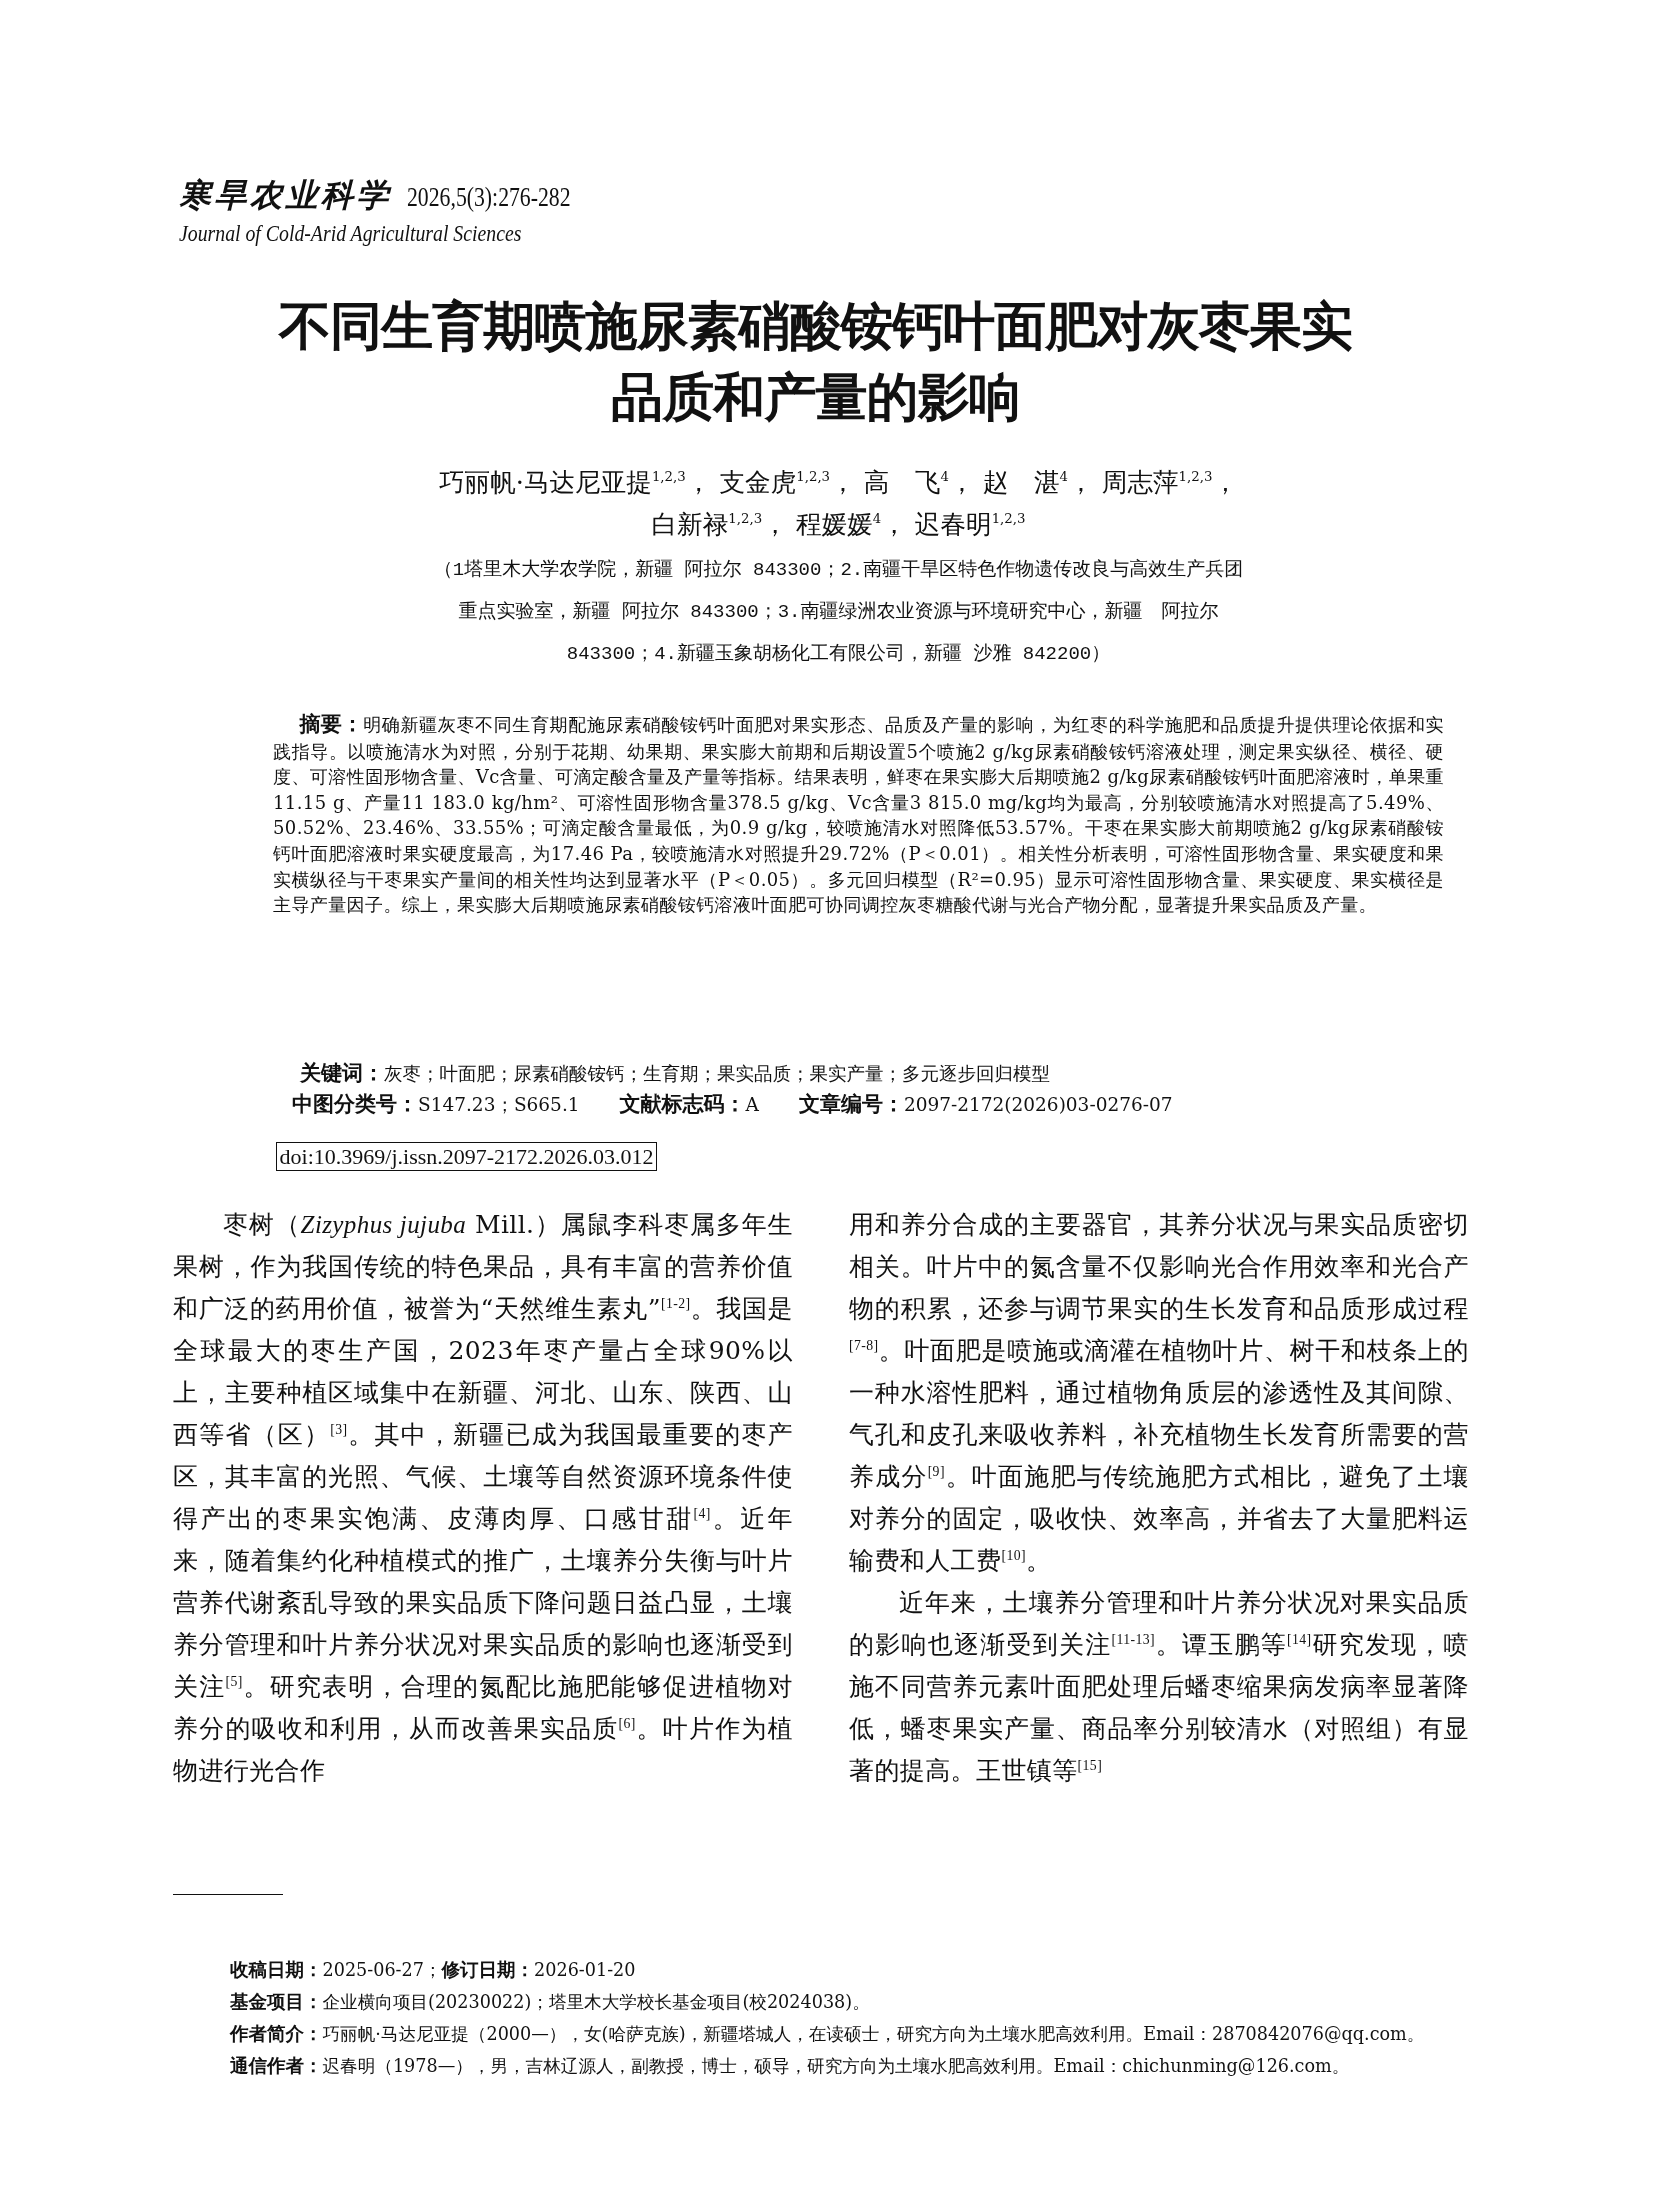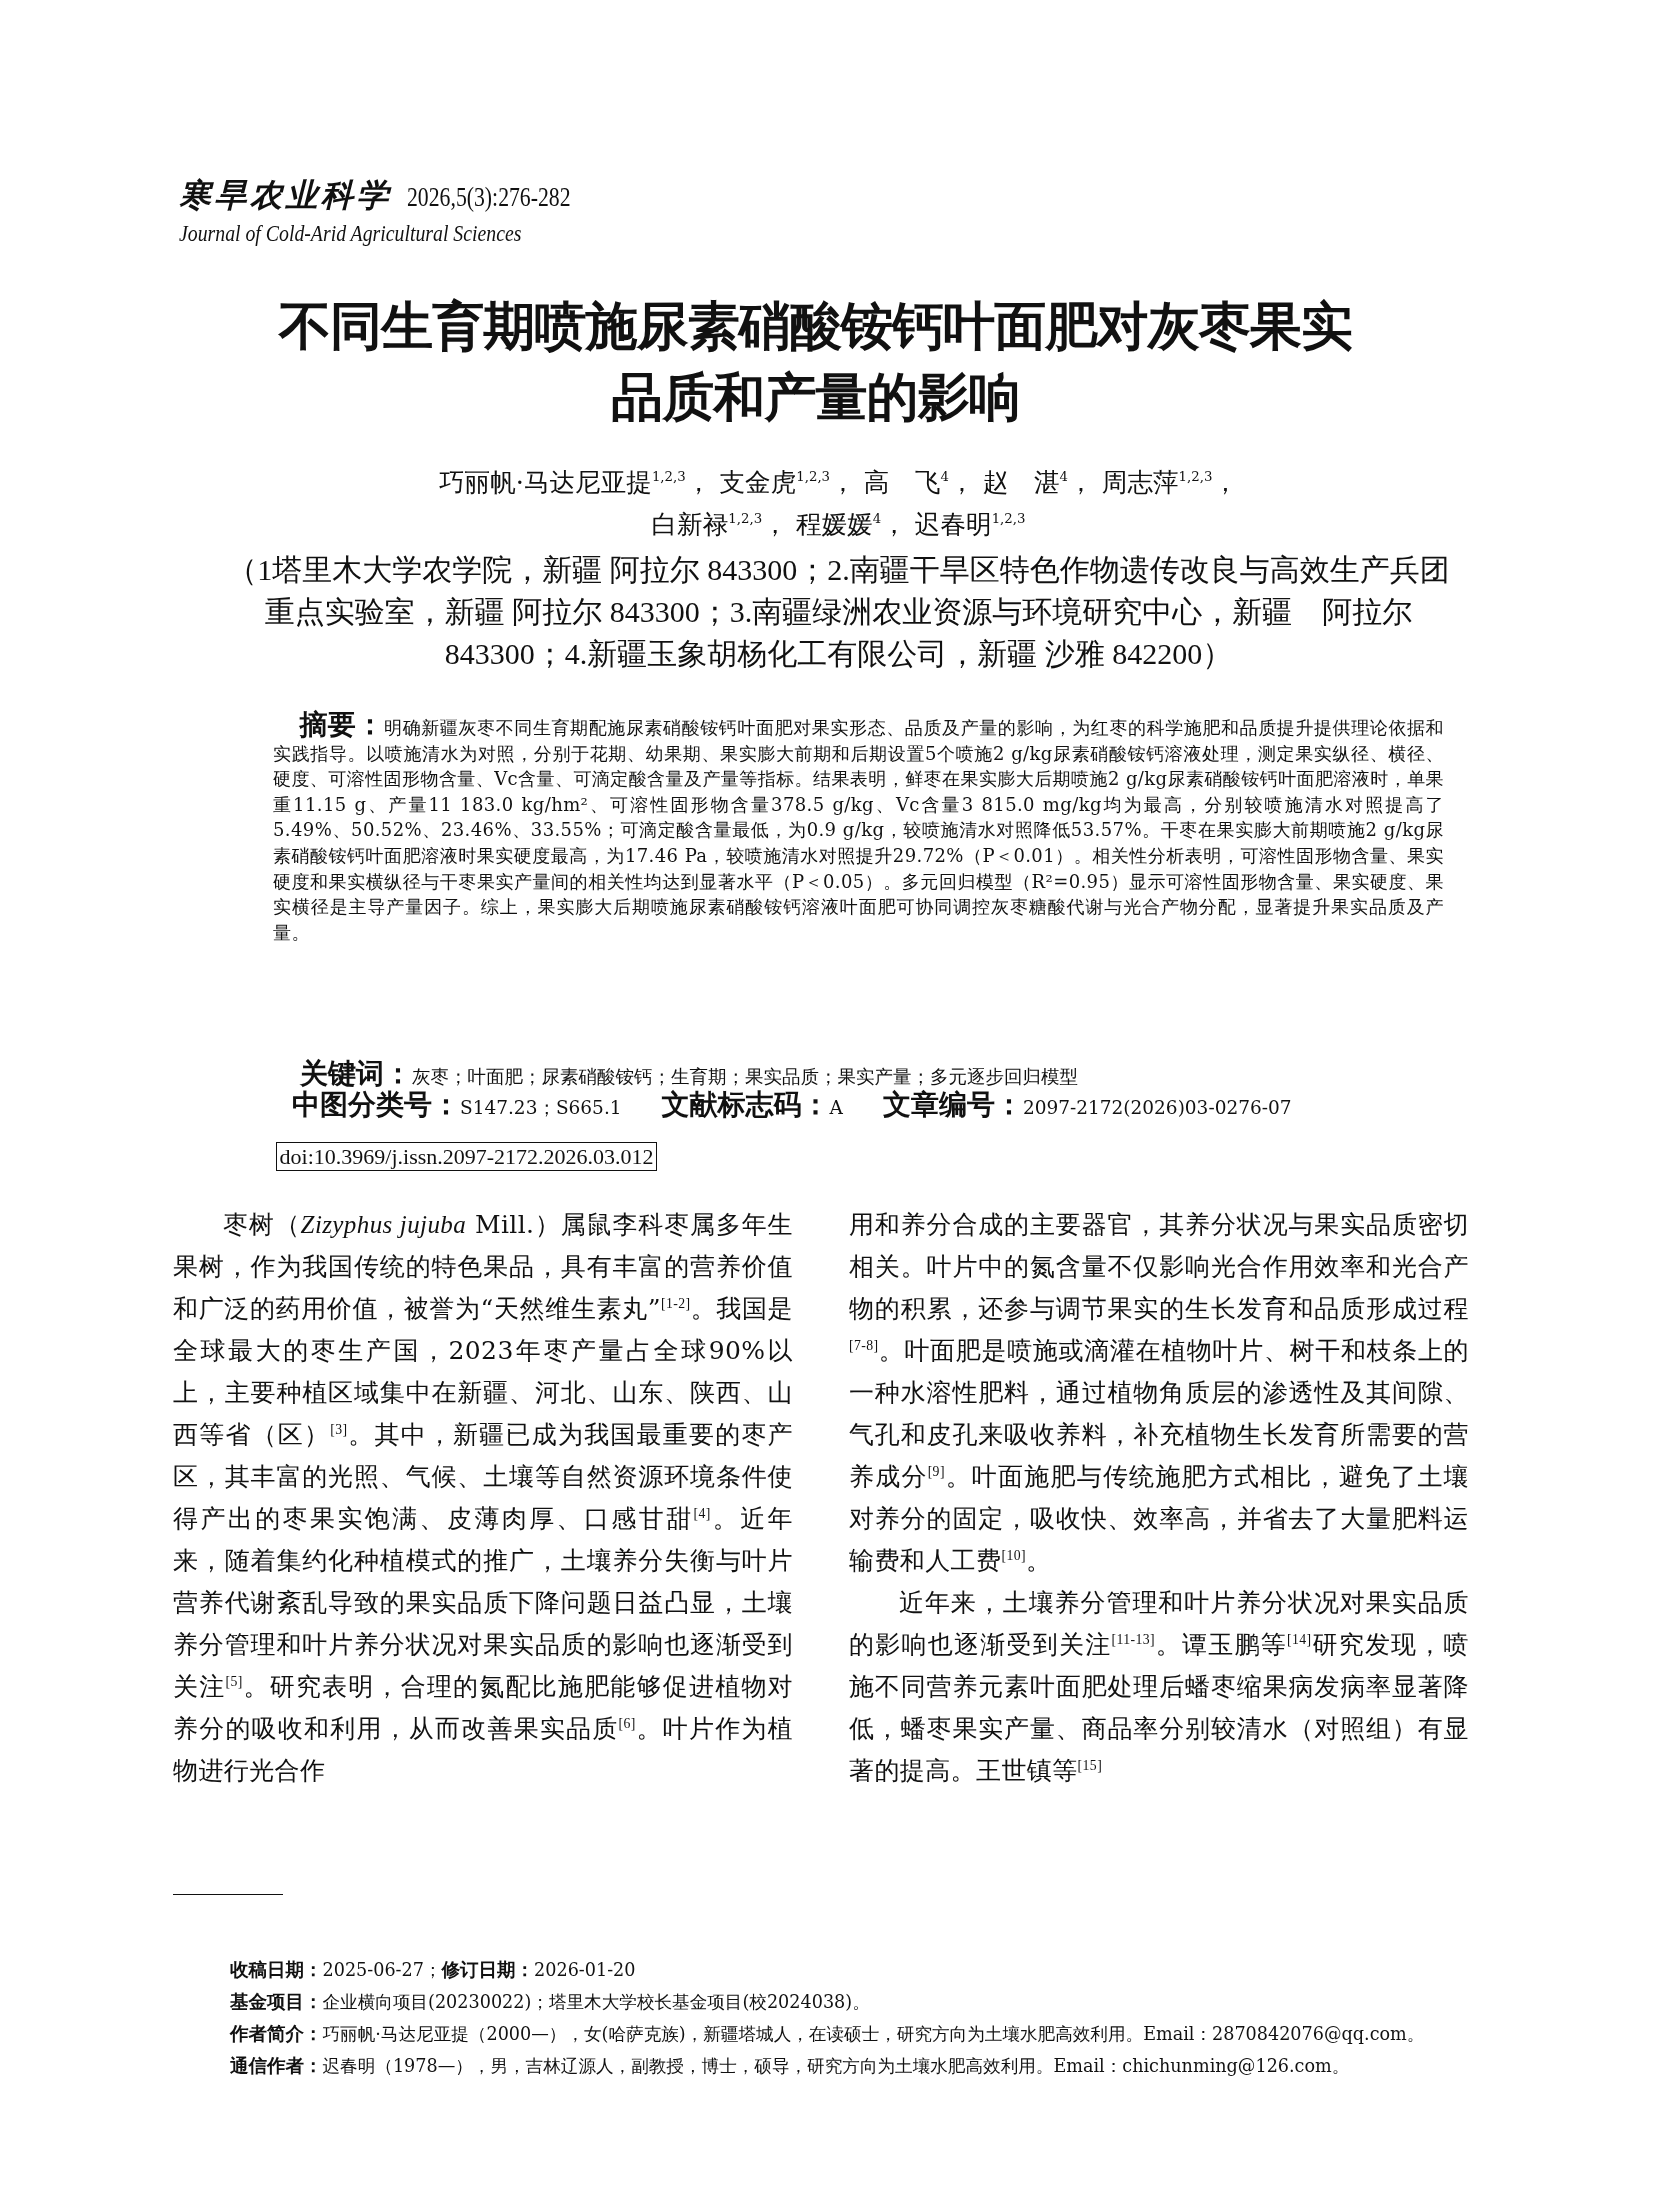--- a/index.html
+++ b/index.html
@@ -33,30 +33,30 @@
   }
 
   
   #authors {
     left: 221px; top: 461px; width: 1235px; text-align: center;
     font-family: "DejaVu Serif", serif; font-size: 25.6px; line-height: 42px;
   }
   sup { font-size: 0.52em; vertical-align: super; line-height: 0; }
   #affil {
     left: 221px; top: 549px; width: 1235px; text-align: center;
-    font-family: Liberation Serif, serif; font-size: 30px; line-height: 42px;
+    font-family: Liberation Mono, monospace; font-size: 19px; line-height: 42px;
   }
 
   
   #abstract {
     left: 273px; top: 712px; width: 1171px;
     font-family: "DejaVu Serif", serif; font-size: 18px; line-height: 25.6px;
     text-align: justify; letter-spacing: 0.4px;
   }
-  .lbl { font-family: Liberation Sans, sans-serif; font-weight: bold; font-size: 28px; letter-spacing: 0; }
+  .lbl { font-family: Liberation Mono, monospace; font-weight: bold; font-size: 21px; letter-spacing: 0; }
   .indent-lbl { margin-left: 26.5px; }
   #keywords {
     left: 300px; top: 1061px; width: 1147px;
     font-family: "DejaVu Serif", serif; font-size: 18.5px; line-height: 25px;
   }
   #classif {
     left: 292px; top: 1092px; width: 1147px;
     font-family: "DejaVu Serif", serif; font-size: 18.5px; line-height: 26.5px;
     white-space: nowrap;
   }

